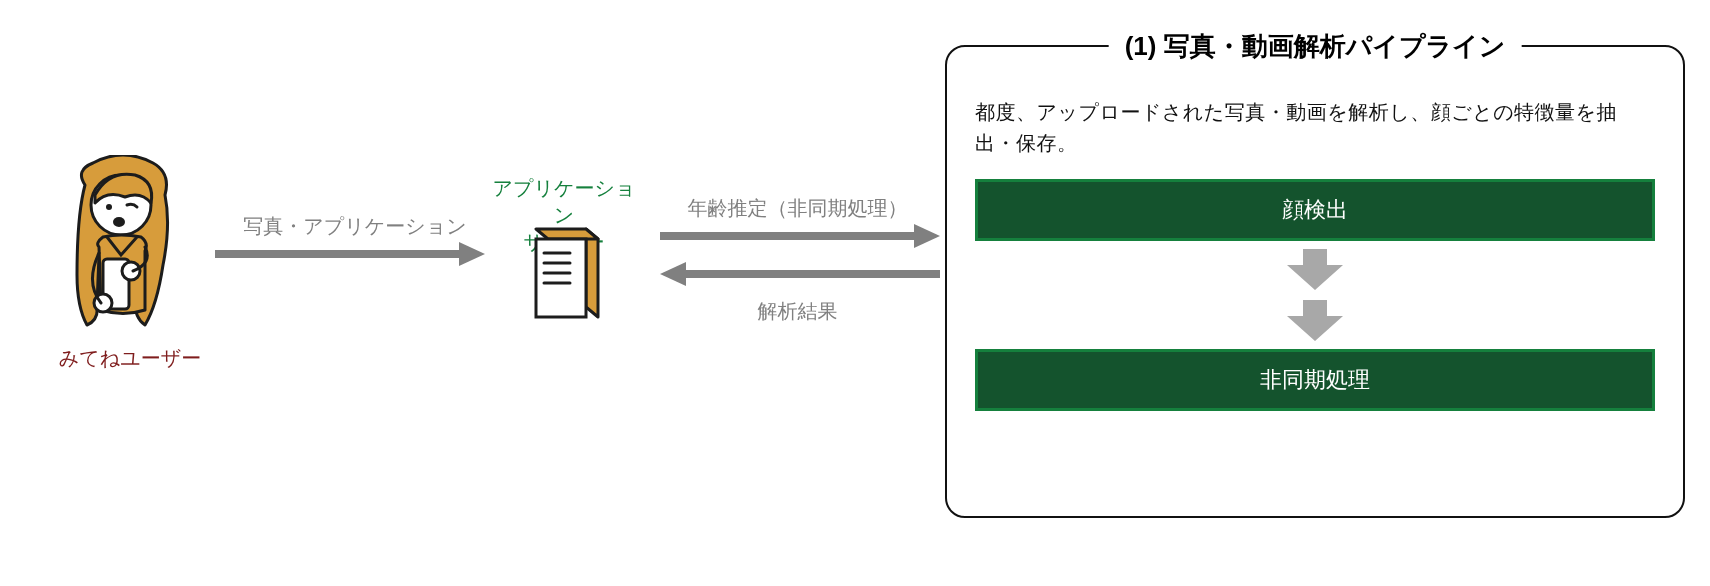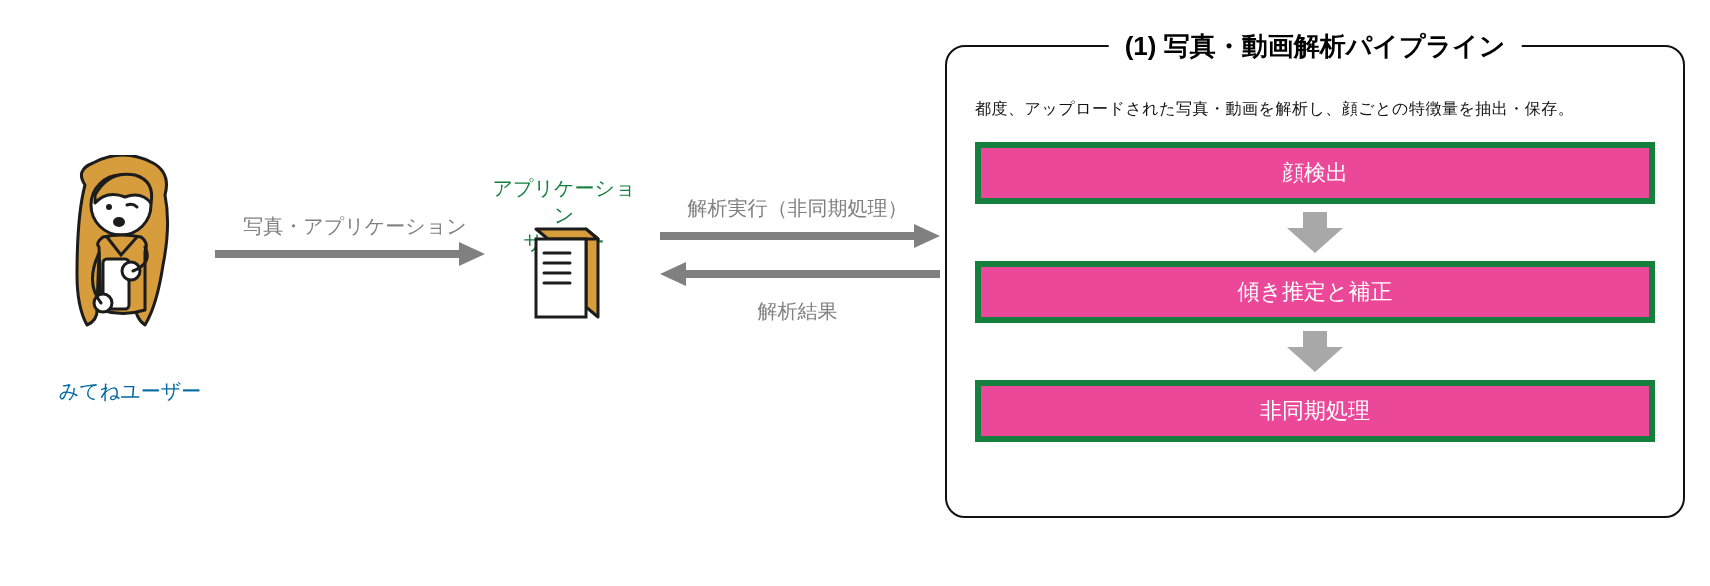--- a/index.html
+++ b/index.html
@@ -8,21 +8,21 @@
     height: 586px;
     position: relative;
     font-family: "Hiragino Sans", "Hiragino Kaku Gothic ProN", "Meiryo", sans-serif;
     background: #fff;
     overflow: hidden;
   }
   .abs { position: absolute; }
 
   
   .user-figure { left: 55px; top: 155px; width: 135px; height: 180px; }
-  .user-label { left: 55px; top: 345px; width: 150px; text-align: center; font-size: 20px; color: #0369a1; margin-top: 33px; }
+  .user-label { left: 55px; top: 345px; width: 150px; text-align: center; font-size: 20px; color: #7f1d1d; }
 
   
   .arrow-label { font-size: 20px; color:#808080; text-align: center; }
   .upload-label { left: 230px; top: 213px; width: 250px; }
   .exec-label   { left: 665px; top: 195px; width: 265px; }
   .result-label { left: 665px; top: 298px; width: 265px; text-align:center; }
 
   
   .server-label { left: 484px; top: 175px; width: 160px; font-size: 20px; text-align:center; line-height:1.35; color:#15803d; }
 
@@ -42,34 +42,34 @@
     left: 50%;
     top: -22px;
     transform: translateX(-50%);
     background: #fff;
     padding: 4px 16px;
     font-size: 26px;
     font-weight: 800;
     white-space: nowrap;
   }
   .pipeline-desc {
-    font-size: 16px;
+    font-size: 20px;
     color: #111;
     line-height: 1.55;
     margin-bottom: 20px;
     letter-spacing: 0.5px;
   }
   .step {
-    background: #ec4899;
+    background: #14532d;
     color: #fff;
     height: 62px;
     width: 100%;
     display:flex; align-items:center; justify-content:center;
     font-size: 22px;
-    border: 6px solid #15803d;
+    border: 3px solid #15803d;
   }
   .down-arrow-wrap { display:flex; justify-content:center; margin: 6px 0; }
 </style>
 </head>
 <body>
 
 <div class="abs user-figure">
   <svg viewBox="0 0 135 180" width="135" height="180">
 
     <path d="M30 30 Q20 15 38 8 Q68 -8 98 8 Q116 18 110 40 Q116 70 108 110 Q102 150 90 170 Q78 162 80 140 L80 100 Q60 106 44 100 L42 150 Q44 165 32 170 Q22 152 22 120 Q22 60 30 30 Z" fill="#d79c3b" stroke="#1c1c1c" stroke-width="3" stroke-linejoin="round"></path>
@@ -117,21 +117,21 @@
 
     <rect x="6" y="14" width="50" height="78" fill="#fff" stroke="#1c1c1c" stroke-width="3"></rect>
 
     <line x1="14" y1="28" x2="40" y2="28" stroke="#1c1c1c" stroke-width="3" stroke-linecap="round"></line>
     <line x1="14" y1="38" x2="40" y2="38" stroke="#1c1c1c" stroke-width="3" stroke-linecap="round"></line>
     <line x1="14" y1="48" x2="40" y2="48" stroke="#1c1c1c" stroke-width="3" stroke-linecap="round"></line>
     <line x1="14" y1="58" x2="40" y2="58" stroke="#1c1c1c" stroke-width="3" stroke-linecap="round"></line>
   </svg>
 </div>
 
-<div class="abs exec-label arrow-label">解析実行（非同期処理）</div>
+<div class="abs exec-label arrow-label">年齢推定（非同期処理）</div>
 <svg class="abs" style="left:660px; top:224px;" width="280" height="24">
   <line x1="0" y1="12" x2="254" y2="12" stroke="#808080" stroke-width="8"></line>
   <polygon points="254,0 280,12 254,24" fill="#808080"></polygon>
 </svg>
 
 <svg class="abs" style="left:660px; top:262px;" width="280" height="24">
   <line x1="26" y1="12" x2="280" y2="12" stroke="#808080" stroke-width="8"></line>
   <polygon points="26,0 0,12 26,24" fill="#808080"></polygon>
 </svg>
 <div class="abs result-label arrow-label">解析結果</div>
@@ -139,20 +139,19 @@
 <div class="abs pipeline">
   <div class="pipeline-title">(1) 写真・動画解析パイプライン</div>
   <div class="pipeline-desc">都度、アップロードされた写真・動画を解析し、顔ごとの特徴量を抽出・保存。</div>
 
   <div class="step">顔検出</div>
   <div class="down-arrow-wrap">
     <svg width="60" height="45" viewBox="0 0 60 45">
       <polygon points="18,2 42,2 42,18 58,18 30,43 2,18 18,18" fill="#a8a8a8"></polygon>
     </svg>
   </div>
-  <div class="step">傾き推定と補正</div>
   <div class="down-arrow-wrap">
     <svg width="60" height="45" viewBox="0 0 60 45">
       <polygon points="18,2 42,2 42,18 58,18 30,43 2,18 18,18" fill="#a8a8a8"></polygon>
     </svg>
   </div>
   <div class="step">非同期処理</div>
 </div>
 
 </body></html>

